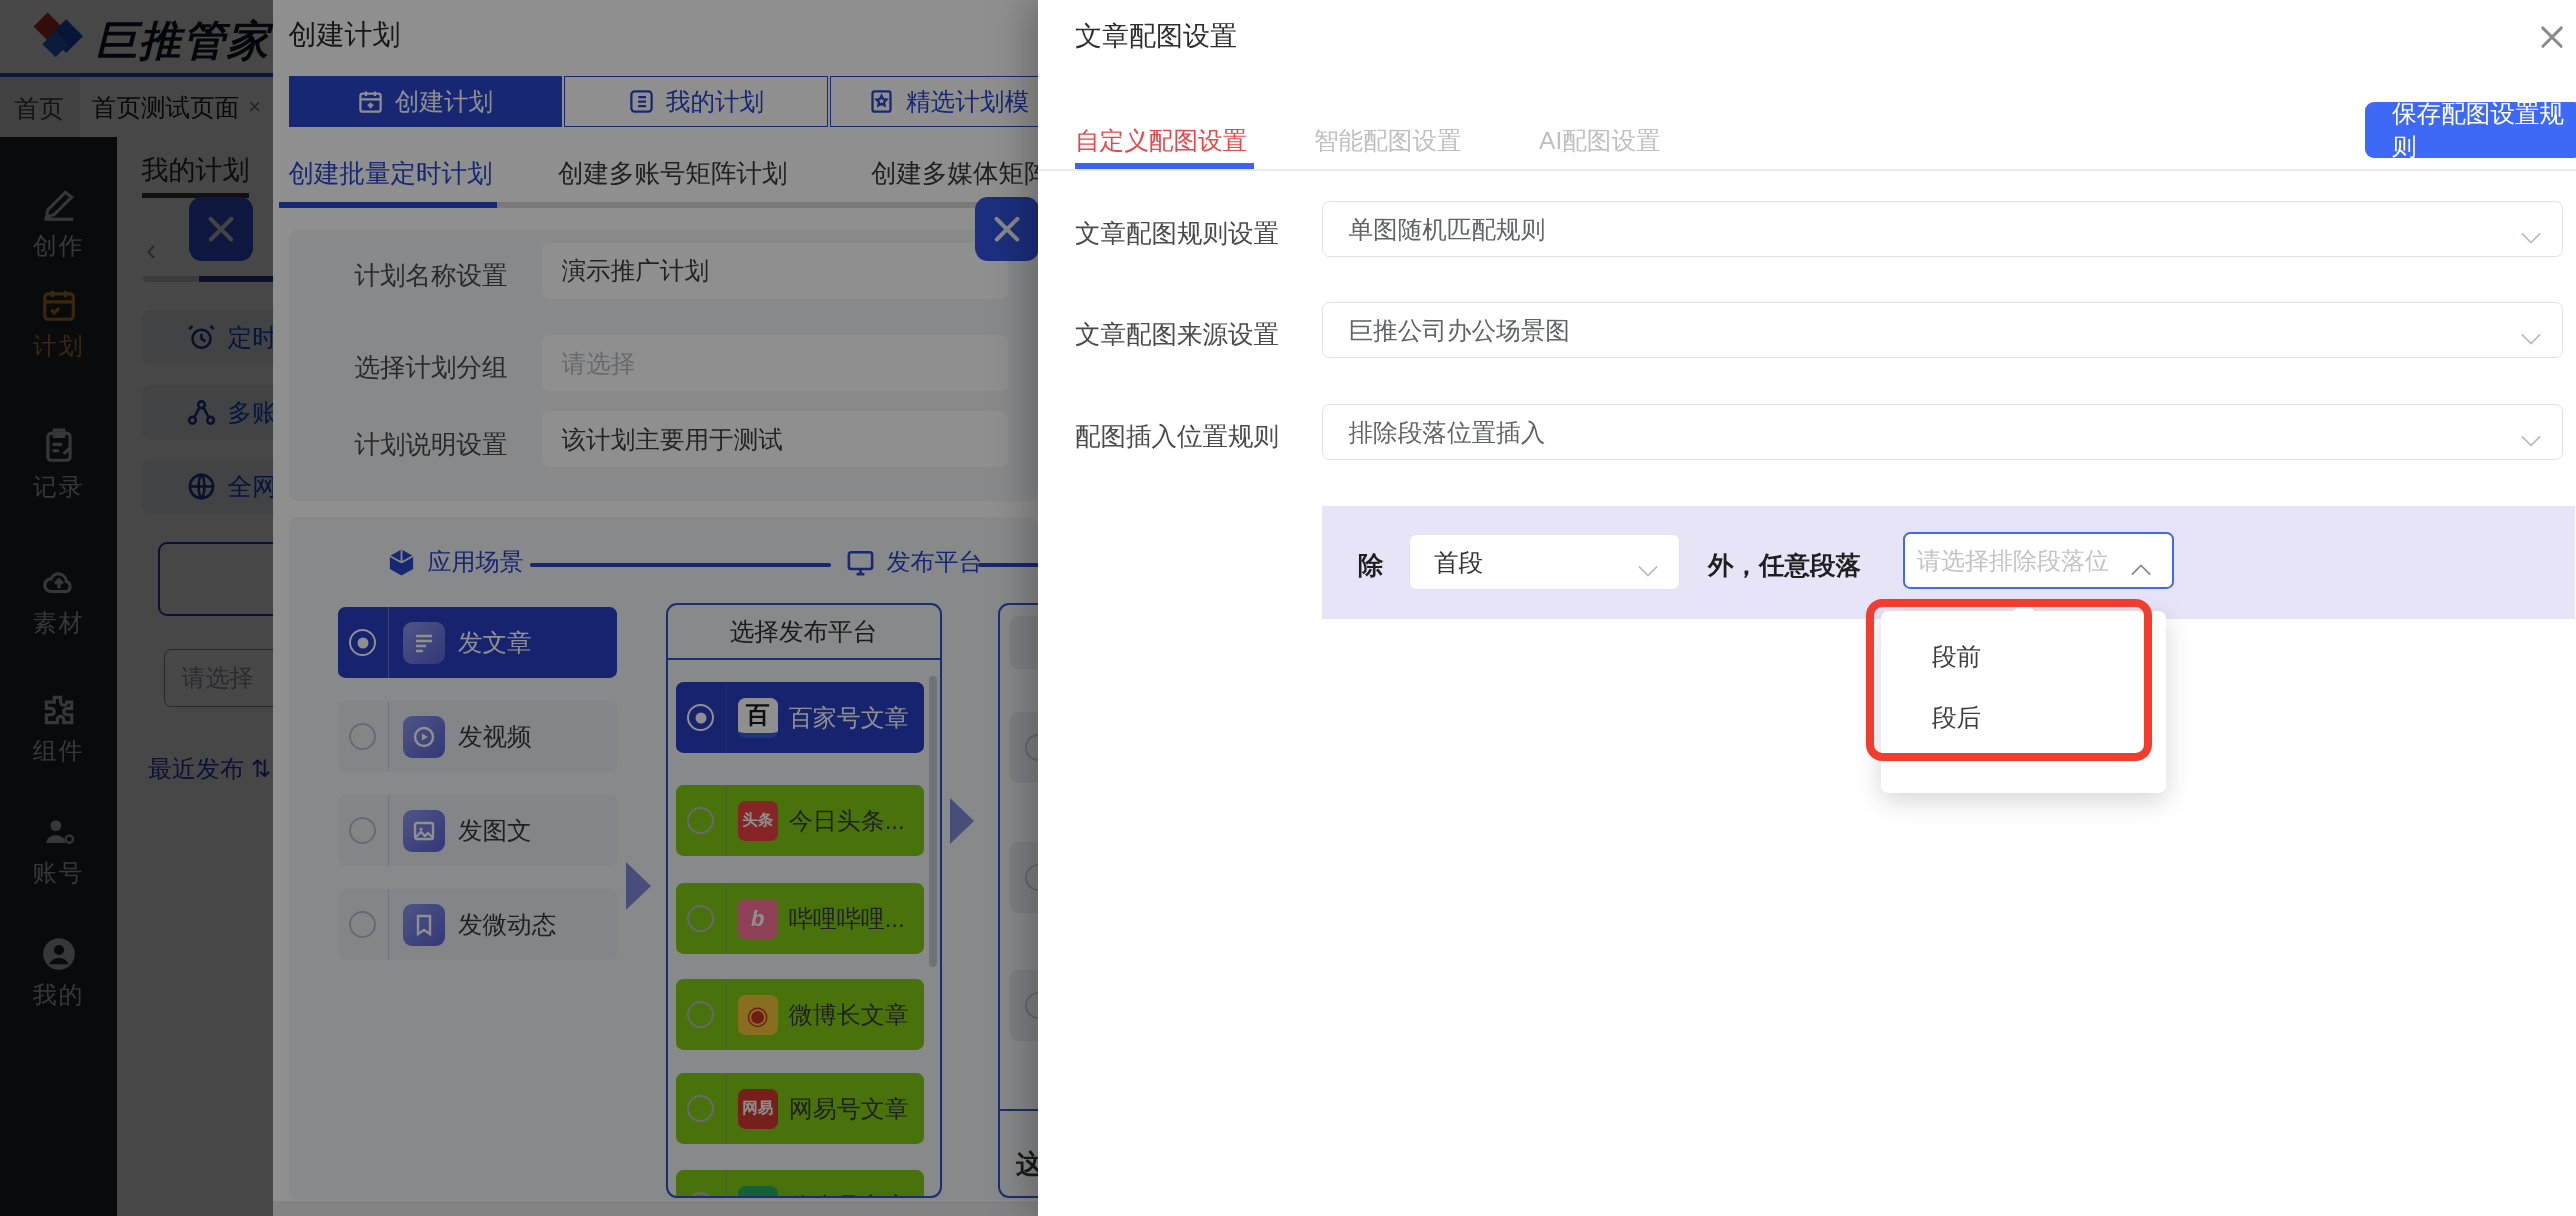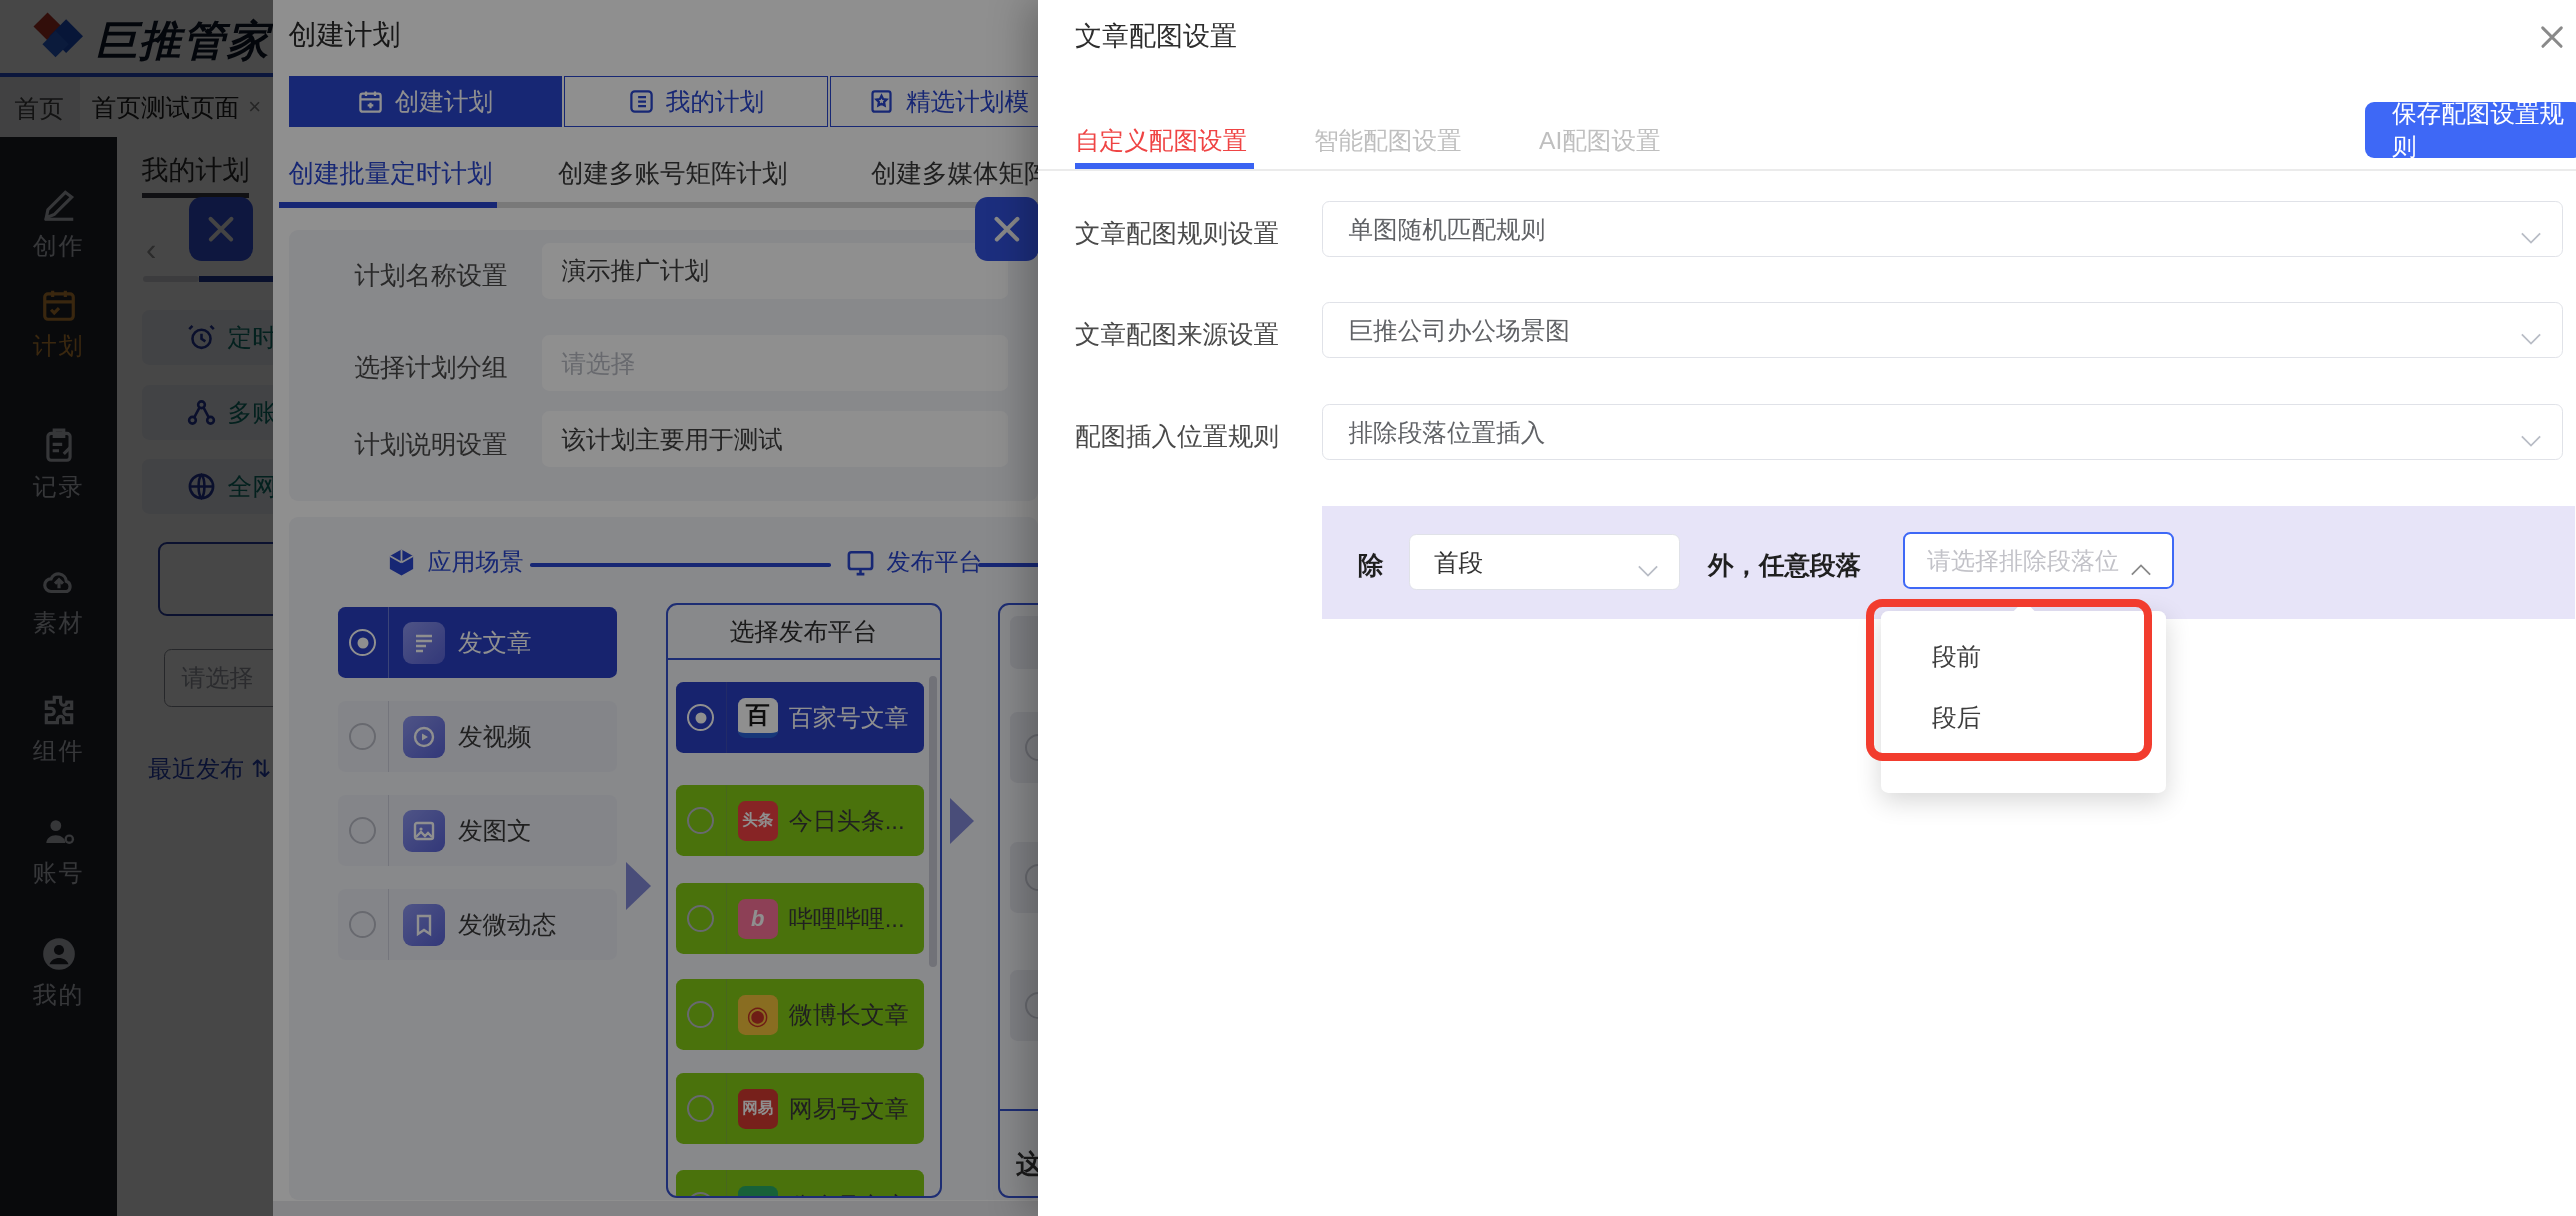--- a/index.html
+++ b/index.html
@@ -28,21 +28,21 @@
   #my-plans { position:absolute; left:117px; top:137px; width:255px; height:1080px; background:#ffffff; overflow:hidden; }
   .mp-title { position:absolute; left:24.6px; top:14.6px; font-size:27px; color:#2e2e2e; }
   .mp-underline { position:absolute; left:24.6px; top:56px; width:107px; height:4.6px; background:#3a3d44; }
   .mp-back { position:absolute; left:29px; top:95px; font-size:31px; color:#9a9a9a; }
   .mp-close { position:absolute; left:72px; top:60px; width:64px; height:64px; background:#3352e1; border-radius:12.8px; }
   .xbar { position:absolute; left:50%; top:50%; width:33px; height:3.6px; background:#f2f2f2; border-radius:1.8px; }
   .xbar.a { transform:translate(-50%,-50%) rotate(45deg); }
   .xbar.b { transform:translate(-50%,-50%) rotate(-45deg); }
   .mp-prog-light { position:absolute; left:26.4px; top:139px; width:56px; height:6.4px; background:#d9d9de; border-radius:3.6px; }
   .mp-prog-dark  { position:absolute; left:82px; top:139px; width:164px; height:6.4px; background:#233b9e; border-radius:0 3.6px 3.6px 0; }
-  .mp-row { position:absolute; left:24.6px; width:237px; height:55px; background:#eef0f7; border-radius:7.3px; color:#0f766e; display:flex; align-items:center; gap:11px; padding-left:44px; font-size:24.6px; }
+  .mp-row { position:absolute; left:24.6px; width:237px; height:55px; background:#eef0f7; border-radius:7.3px; color:#1d4ed8; display:flex; align-items:center; gap:11px; padding-left:44px; font-size:24.6px; }
   .mp-row svg { width:31px; height:31px; stroke:#24399f; fill:none; stroke-width:2; }
   .mp-box { position:absolute; left:41px; top:405px; width:230px; height:74px; border:2.7px solid #2b3ea8; border-radius:9px; }
   .mp-select { position:absolute; left:47px; top:512px; width:226px; height:58px; border:1.8px solid #8a8d96; border-radius:7.3px; display:flex; align-items:center; padding-left:16.4px; font-size:24px; color:#9a9da6; }
   .mp-recent { position:absolute; left:31px; top:616px; font-size:24px; color:#2741b5; font-weight:500; }
 
   .dim-heavy { position:absolute; inset:0; background:rgba(0,0,0,0.50); }
 
   
   #create-plan { position:absolute; left:273px; top:0; width:783px; height:1217px; background:#ffffff; overflow:hidden; }
   .cp-title { position:absolute; left:15.5px; top:16.4px; font-size:28px; color:#2b2b2b; font-weight:500; }
@@ -105,21 +105,21 @@
   .dr-underline { position:absolute; left:37px; top:163px; width:179px; height:5.5px; background:#3a63f2; }
   .dr-divider { position:absolute; left:0; top:169px; width:1538px; height:1.8px; background:#ebebeb; }
   .dr-save { position:absolute; left:1327px; right:-7.3px; top:102px; height:56px; background:#3e68f6; border-radius:9px; color:#fff; font-size:24.6px; display:flex; align-items:center; padding-left:27px; }
   .dr-label { position:absolute; left:37px; font-size:25.5px; color:#4a4a4a; }
   .dr-select { position:absolute; left:284px; width:1241px; height:56px; background:#fff; border:1.8px solid #e0e2e8; border-radius:7.3px; display:flex; align-items:center; padding:0 55px 0 25.5px; font-size:24.6px; color:#606266; }
   .chev { position:absolute; right:20px; top:50%; transform:translateY(-50%); width:22px; height:12.8px; }
   .chev svg { width:22px; height:12.8px; stroke:#b9bdc6; fill:none; stroke-width:2; }
   .band { position:absolute; left:284px; top:506px; width:1253px; height:113px; background:#e7e4f8; }
   .band-text { position:absolute; top:42px; font-size:25.5px; font-weight:600; color:#1f1f1f; }
   .band-sel1 { position:absolute; left:87px; top:28px; width:271px; height:56px; background:#fff; border:1.8px solid #e0e2e8; border-radius:7.3px; display:flex; align-items:center; padding-left:24px; font-size:24.6px; color:#333; }
-  .band-sel2 { position:absolute; left:581px; top:26.4px; width:271px; height:57px; background:#fff; border:2.7px solid #3e68f6; border-radius:7.3px; display:flex; align-items:center; padding:0 51px 0 22px; font-size:24px; color:#c2c2c8; overflow:hidden; white-space:nowrap; }
+  .band-sel2 { position:absolute; left:581px; top:26.4px; width:271px; height:57px; background:#fff; border:2.7px solid #3e68f6; border-radius:7.3px; display:flex; align-items:center; padding:0 51px 0 12px; font-size:24px; color:#c2c2c8; overflow:hidden; white-space:nowrap; }
   .band-sel2 .chev svg { stroke:#8a8a8a; }
   .dropdown { position:absolute; left:843px; top:611px; width:285px; height:182px; background:#fff; border-radius:7.3px; box-shadow:0 7.3px 25.5px rgba(0,0,0,0.16); }
   .dd-notch { position:absolute; left:135px; top:-7.3px; width:16.4px; height:16.4px; background:#fff; transform:rotate(45deg); }
   .dd-item { position:absolute; left:51px; font-size:24.6px; color:#3d3d3d; }
   .red-annotation { position:absolute; left:828px; top:599px; width:286px; height:162px; border:8.2px solid #f23c2e; border-radius:16.4px; pointer-events:none; }
 </style>
 </head>
 <body>
 
 <div id="base-layer">

